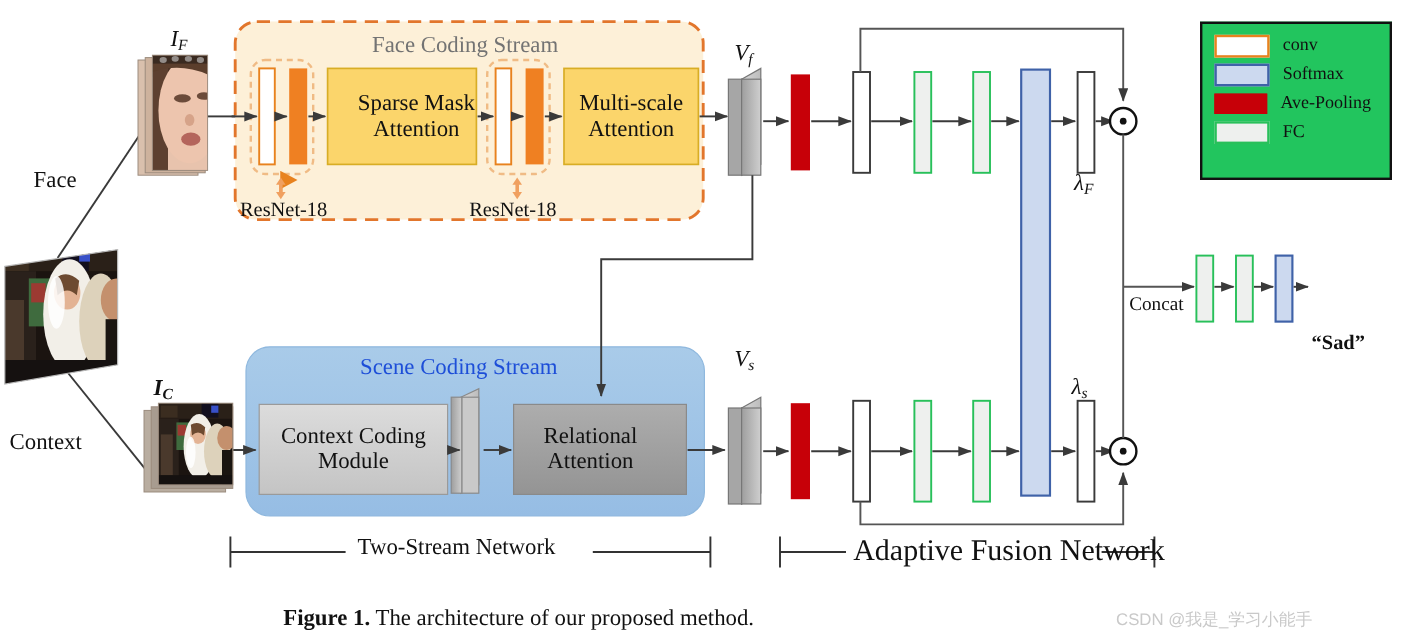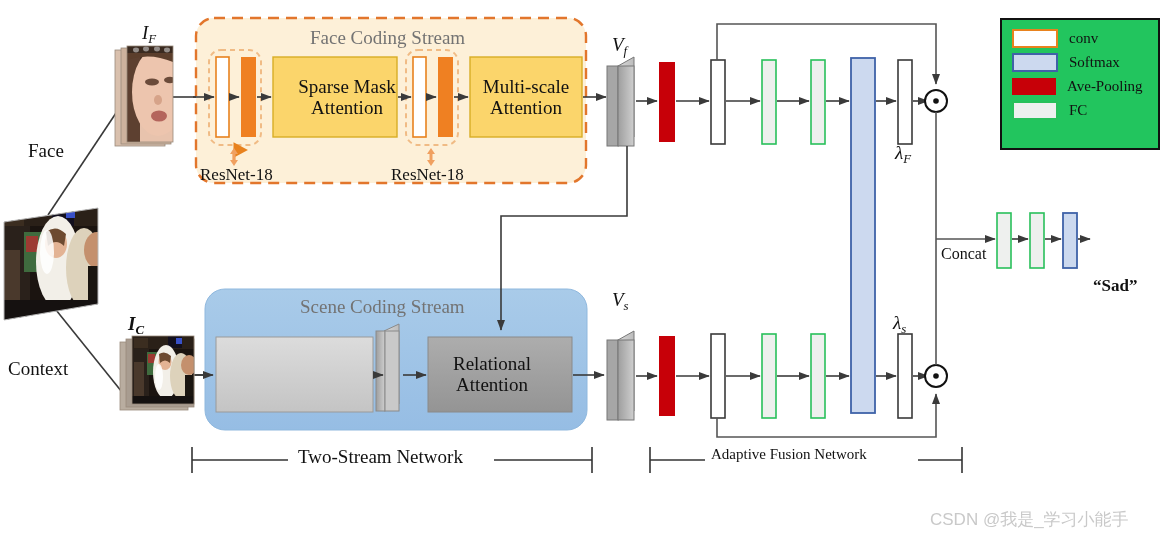--- a/index.html
+++ b/index.html
@@ -4,57 +4,57 @@
 <style>
   html,body{margin:0;padding:0;background:#ffffff;}
   body{width:1170px;height:536px;position:relative;overflow:hidden;
        font-family:"Liberation Serif", serif;color:#111;}
   #stage{position:absolute;left:0;top:0;width:1170px;height:536px;}
   svg#diagram{position:absolute;left:0;top:0;width:1170px;height:536px;}
 
   .caption{position:absolute;left:236px;top:505px;font-size:19px;}
   .caption b{font-weight:bold;}
 
-  .watermark{position:absolute;left:930px;top:508px;font-size:17px;color:#c9c9c9;
+  .watermark{position:absolute;left:930px;top:508px;font-size:14px;color:#c9c9c9;
              font-family:"Liberation Sans",sans-serif;white-space:nowrap;}
 
   .legendbox{position:absolute;left:1000px;top:18px;width:156px;height:128px;
              border:2px solid #111;background:#22c55e;}
   .legrow{display:flex;align-items:center;height:24px;margin-left:10px;}
   .legswatch{width:42px;height:15px;margin-right:11px;flex:none;}
   .legtext{font-size:15px;font-family:"Liberation Serif",serif;line-height:1;}
 
   .sw-conv{background:#ffffff;border:2px solid #e8821e;}
   .sw-max{background:#ef8022;border:1px solid #ef8022;}
   .sw-soft{background:#ccd9ef;border:2px solid #3f62a8;}
   .sw-ave{background:#c70008;border:1px solid #c70008;}
   .sw-fc{background:#eef0ee;border:2px solid #28c05a;}
 
   .streamtitle{font-style:normal;font-weight:normal;}
   .tF{position:absolute;left:310px;top:27px;font-size:19px;color:#737373;}
-  .tS{position:absolute;left:300px;top:296px;font-size:19px;color:#737373;}
+  .tS{position:absolute;left:300px;top:296px;font-size:19px;color:#1d4ed8;}
 
   .modlabel{position:absolute;text-align:center;font-size:19px;line-height:1.12;}
   .sub{font-size:0.68em;vertical-align:-0.28em;font-style:italic;}
 
   .vf{position:absolute;left:612px;top:34px;font-size:19px;font-style:italic;}
   .vs{position:absolute;left:612px;top:289px;font-size:19px;font-style:italic;}
   .ifl{position:absolute;left:142px;top:22px;font-size:19px;font-style:italic;}
   .icl{position:absolute;left:128px;top:313px;font-size:19px;font-style:italic;font-weight:bold;}
 
   .faceword{position:absolute;left:28px;top:140px;font-size:19px;}
   .ctxword{position:absolute;left:8px;top:358px;font-size:19px;}
   .rn1{position:absolute;left:200px;top:165px;font-size:17px;}
   .rn2{position:absolute;left:391px;top:165px;font-size:17px;}
   .lamF{position:absolute;left:895px;top:142px;font-size:19px;font-style:italic;}
   .lamS{position:absolute;left:893px;top:312px;font-size:19px;font-style:italic;}
   .concat{position:absolute;left:941px;top:205px;font-size:16px;margin-top:40px;}
   .sadw{position:absolute;left:1093px;top:228px;font-size:17px;font-weight:bold;margin-top:48px;}
   .tsn{position:absolute;left:298px;top:446px;font-size:19px;}
-  .afn{position:absolute;left:711px;top:446px;font-size:15px;}
+  .afn{position:absolute;left:711px;top:446px;font-size:25px;}
 </style>
 </head>
 <body>
 
 <div id="stage">
 
 <svg id="diagram" viewBox="0 0 1170 536">
   <defs>
     <marker id="ah" markerWidth="8" markerHeight="8" refX="7" refY="3" orient="auto" markerUnits="strokeWidth">
       <path d="M0,0 L8,3 L0,6 z" fill="#3a3a3a"></path>
@@ -291,20 +291,24 @@
 <div class="tS streamtitle">Scene Coding Stream</div>
 
 <div class="modlabel" style="left:273px;top:76px;width:148px;">
   <span>Sparse Mask</span><br>
   <span>Attention</span>
 </div>
 <div class="modlabel" style="left:470px;top:76px;width:112px;">
   <span>Multi-scale</span><br>
   <span>Attention</span>
 </div>
+<div class="modlabel" style="left:216px;top:353px;width:157px;">
+  <span>Context Coding</span><br>
+  <span>Module</span>
+</div>
 <div class="modlabel" style="left:428px;top:353px;width:128px;">
   <span>Relational</span><br>
   <span>Attention</span>
 </div>
 
 <div class="rn1">ResNet-18</div>
 <div class="rn2">ResNet-18</div>
 
 <div class="ifl"><span>I</span><span class="sub">F</span></div>
 <div class="icl"><span>I</span><span class="sub">C</span></div>
@@ -335,15 +339,18 @@
   <div class="legrow">
     <span class="legswatch sw-ave"></span>
     <span class="legtext">Ave-Pooling</span>
   </div>
   <div class="legrow">
     <span class="legswatch sw-fc"></span>
     <span class="legtext">FC</span>
   </div>
 </div>
 
+<div class="caption">
+  <b>Figure 1.</b><span> The architecture of our proposed method.</span>
+</div>
 <div class="watermark">CSDN @我是_学习小能手</div>
 
 </div>
 
 </body></html>

